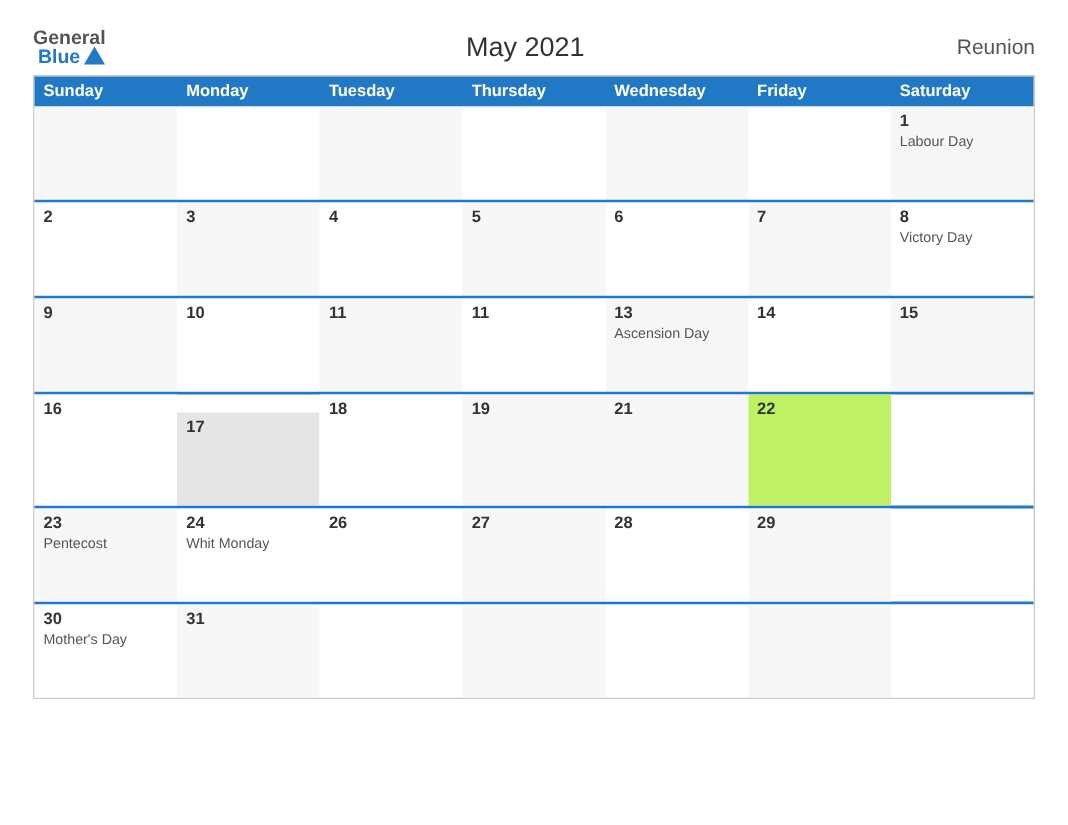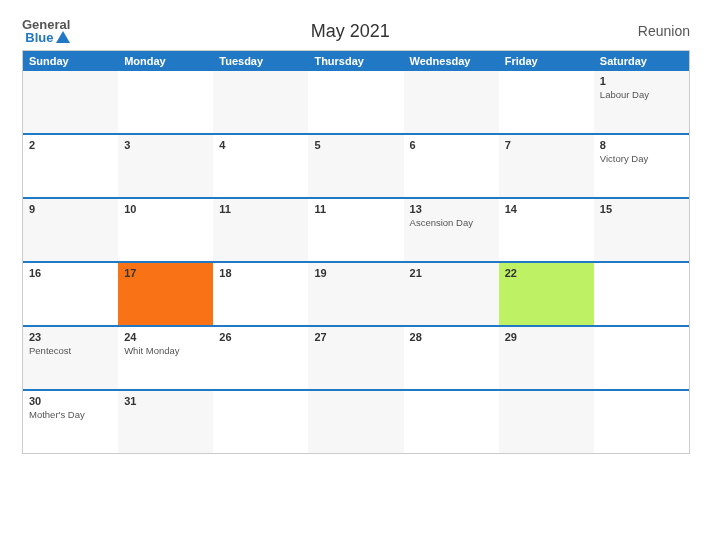--- a/index.html
+++ b/index.html
@@ -208,21 +208,21 @@
             <span class="day-number">14</span>
           </div>
           <div class="cal-cell" style="background: rgb(247, 247, 247);">
             <span class="day-number">15</span>
           </div>
         </div>
         <div class="cal-row">
           <div class="cal-cell" style="background: rgb(255, 255, 255);">
             <span class="day-number">16</span>
           </div>
-          <div class="cal-cell" style="background: #f97316;">
+          <div class="cal-cell" style="background: #e5e5e5; margin-top: 12px;">
             <span class="day-number">17</span>
           </div>
           <div class="cal-cell" style="background: rgb(255, 255, 255);">
             <span class="day-number">18</span>
           </div>
           <div class="cal-cell" style="background: rgb(247, 247, 247);">
             <span class="day-number">19</span>
           </div>
           <div class="cal-cell" style="background: rgb(247, 247, 247);">
             <span class="day-number">21</span>

